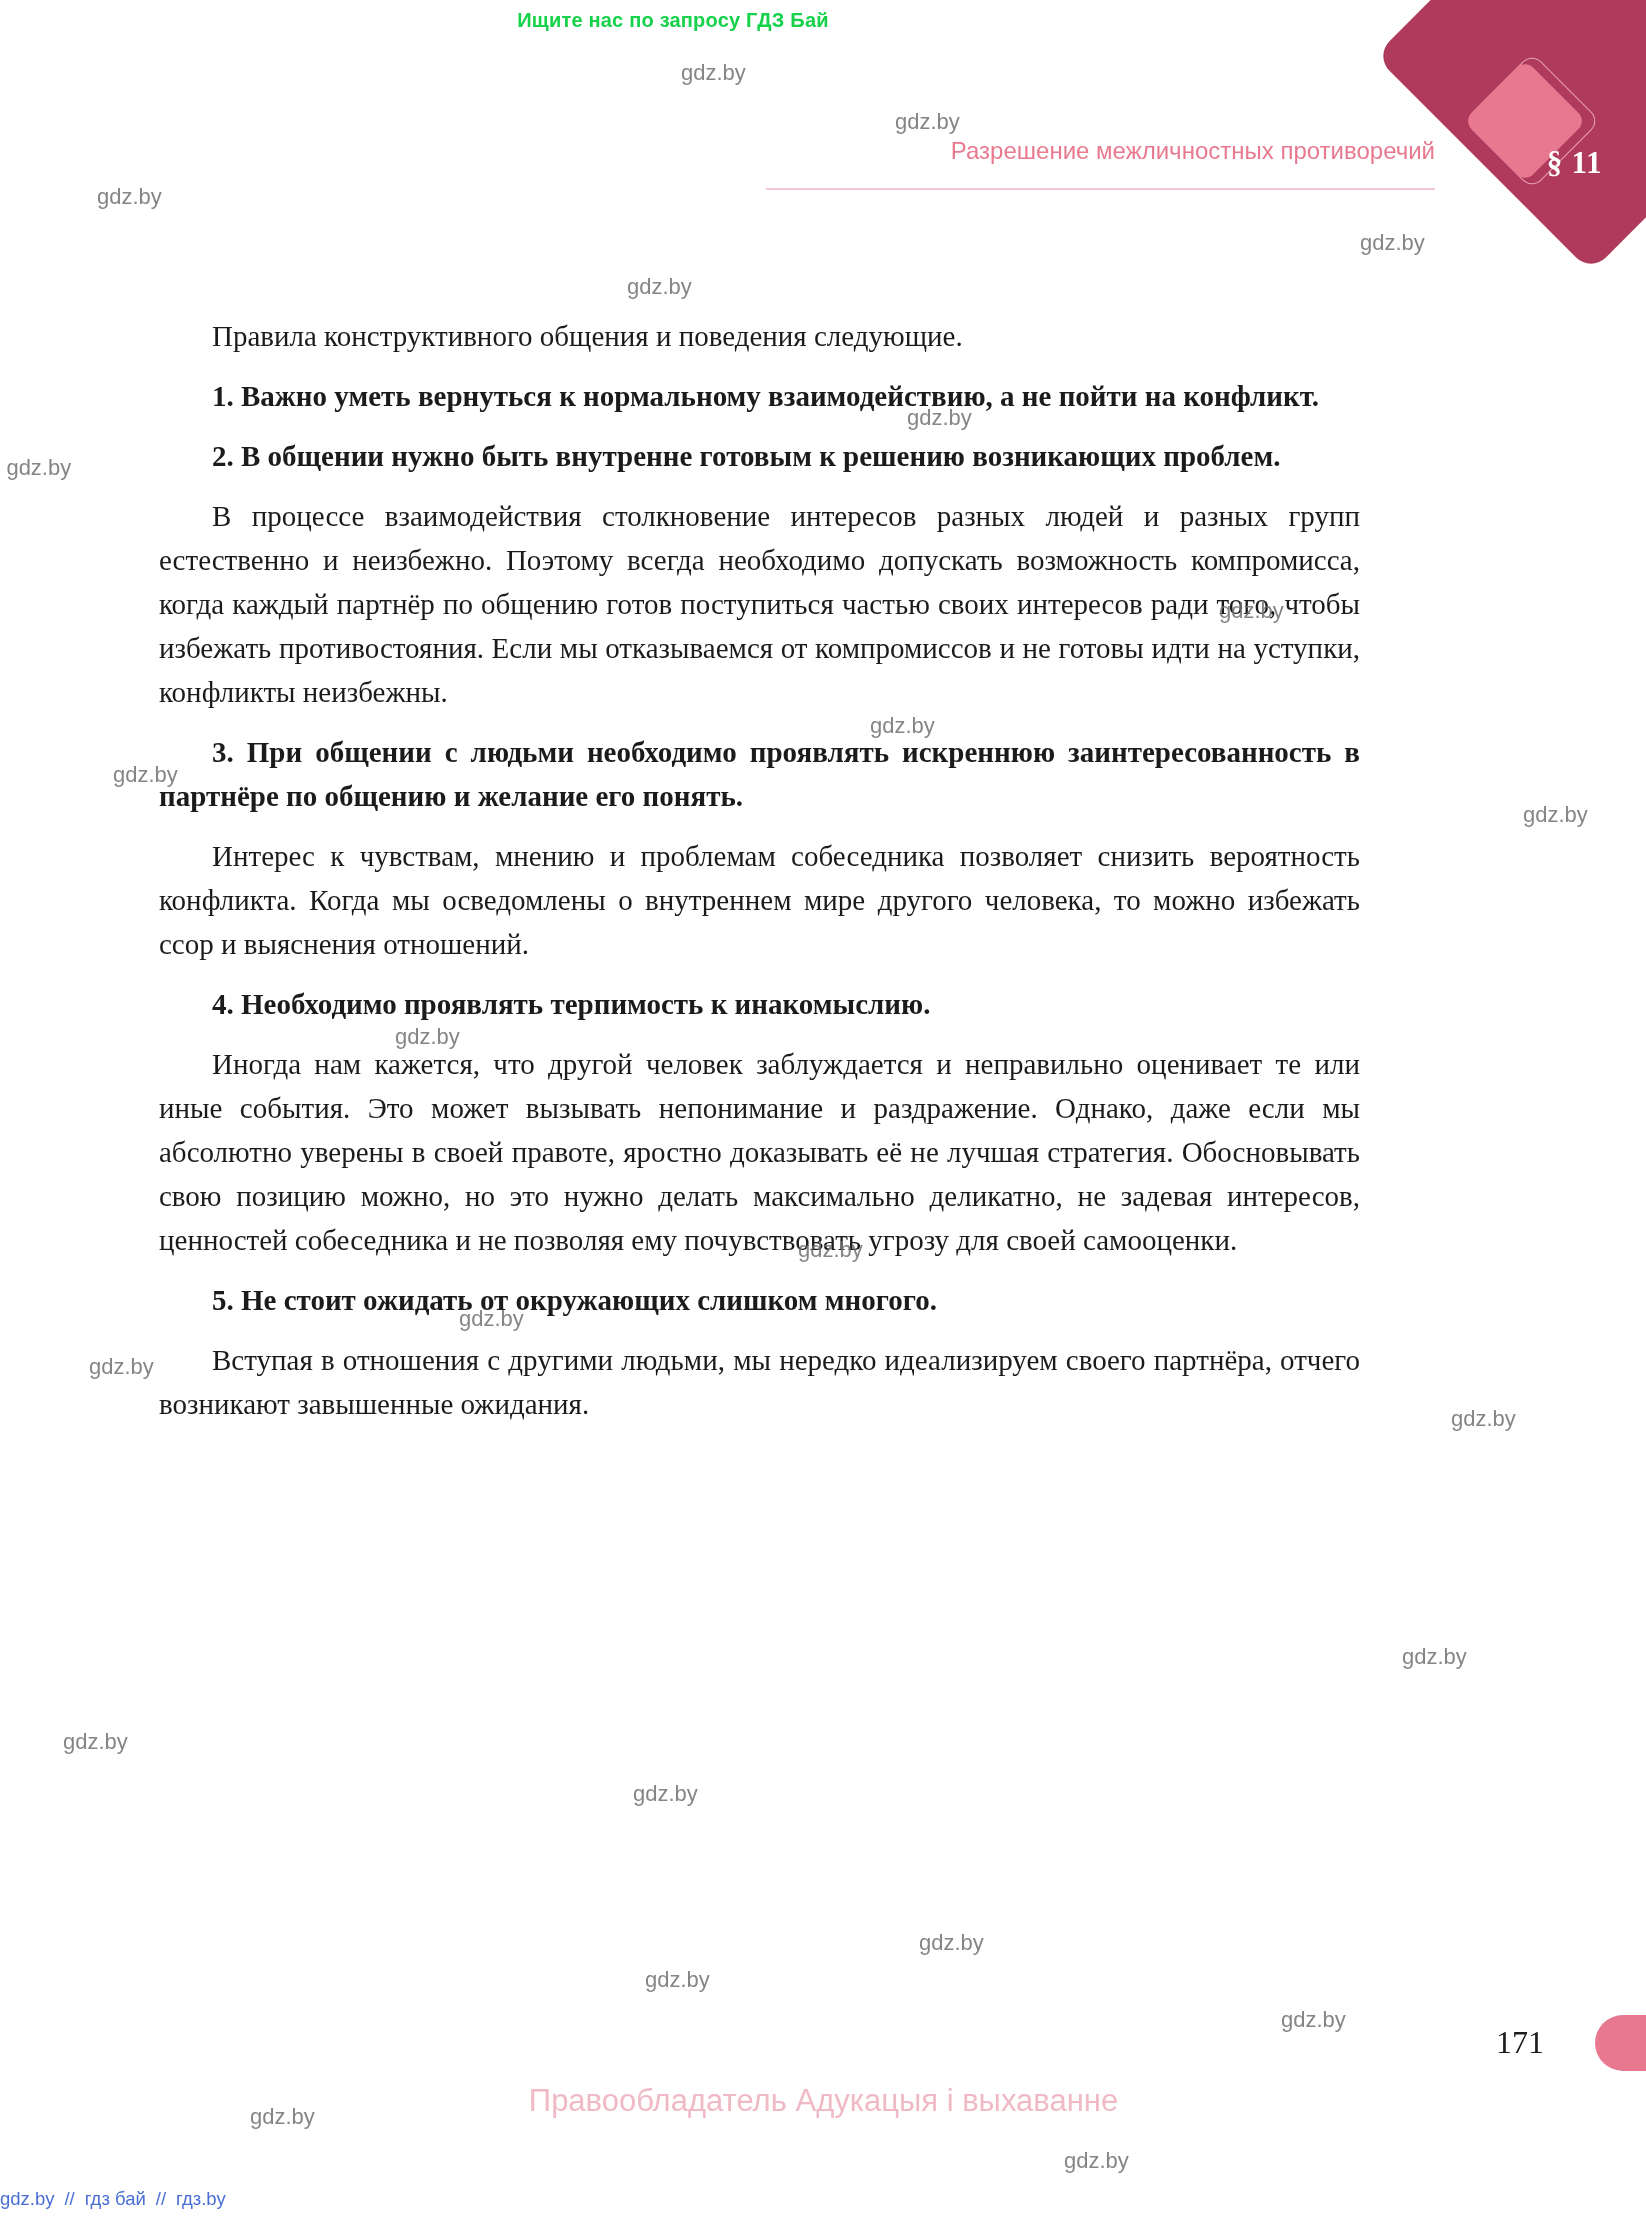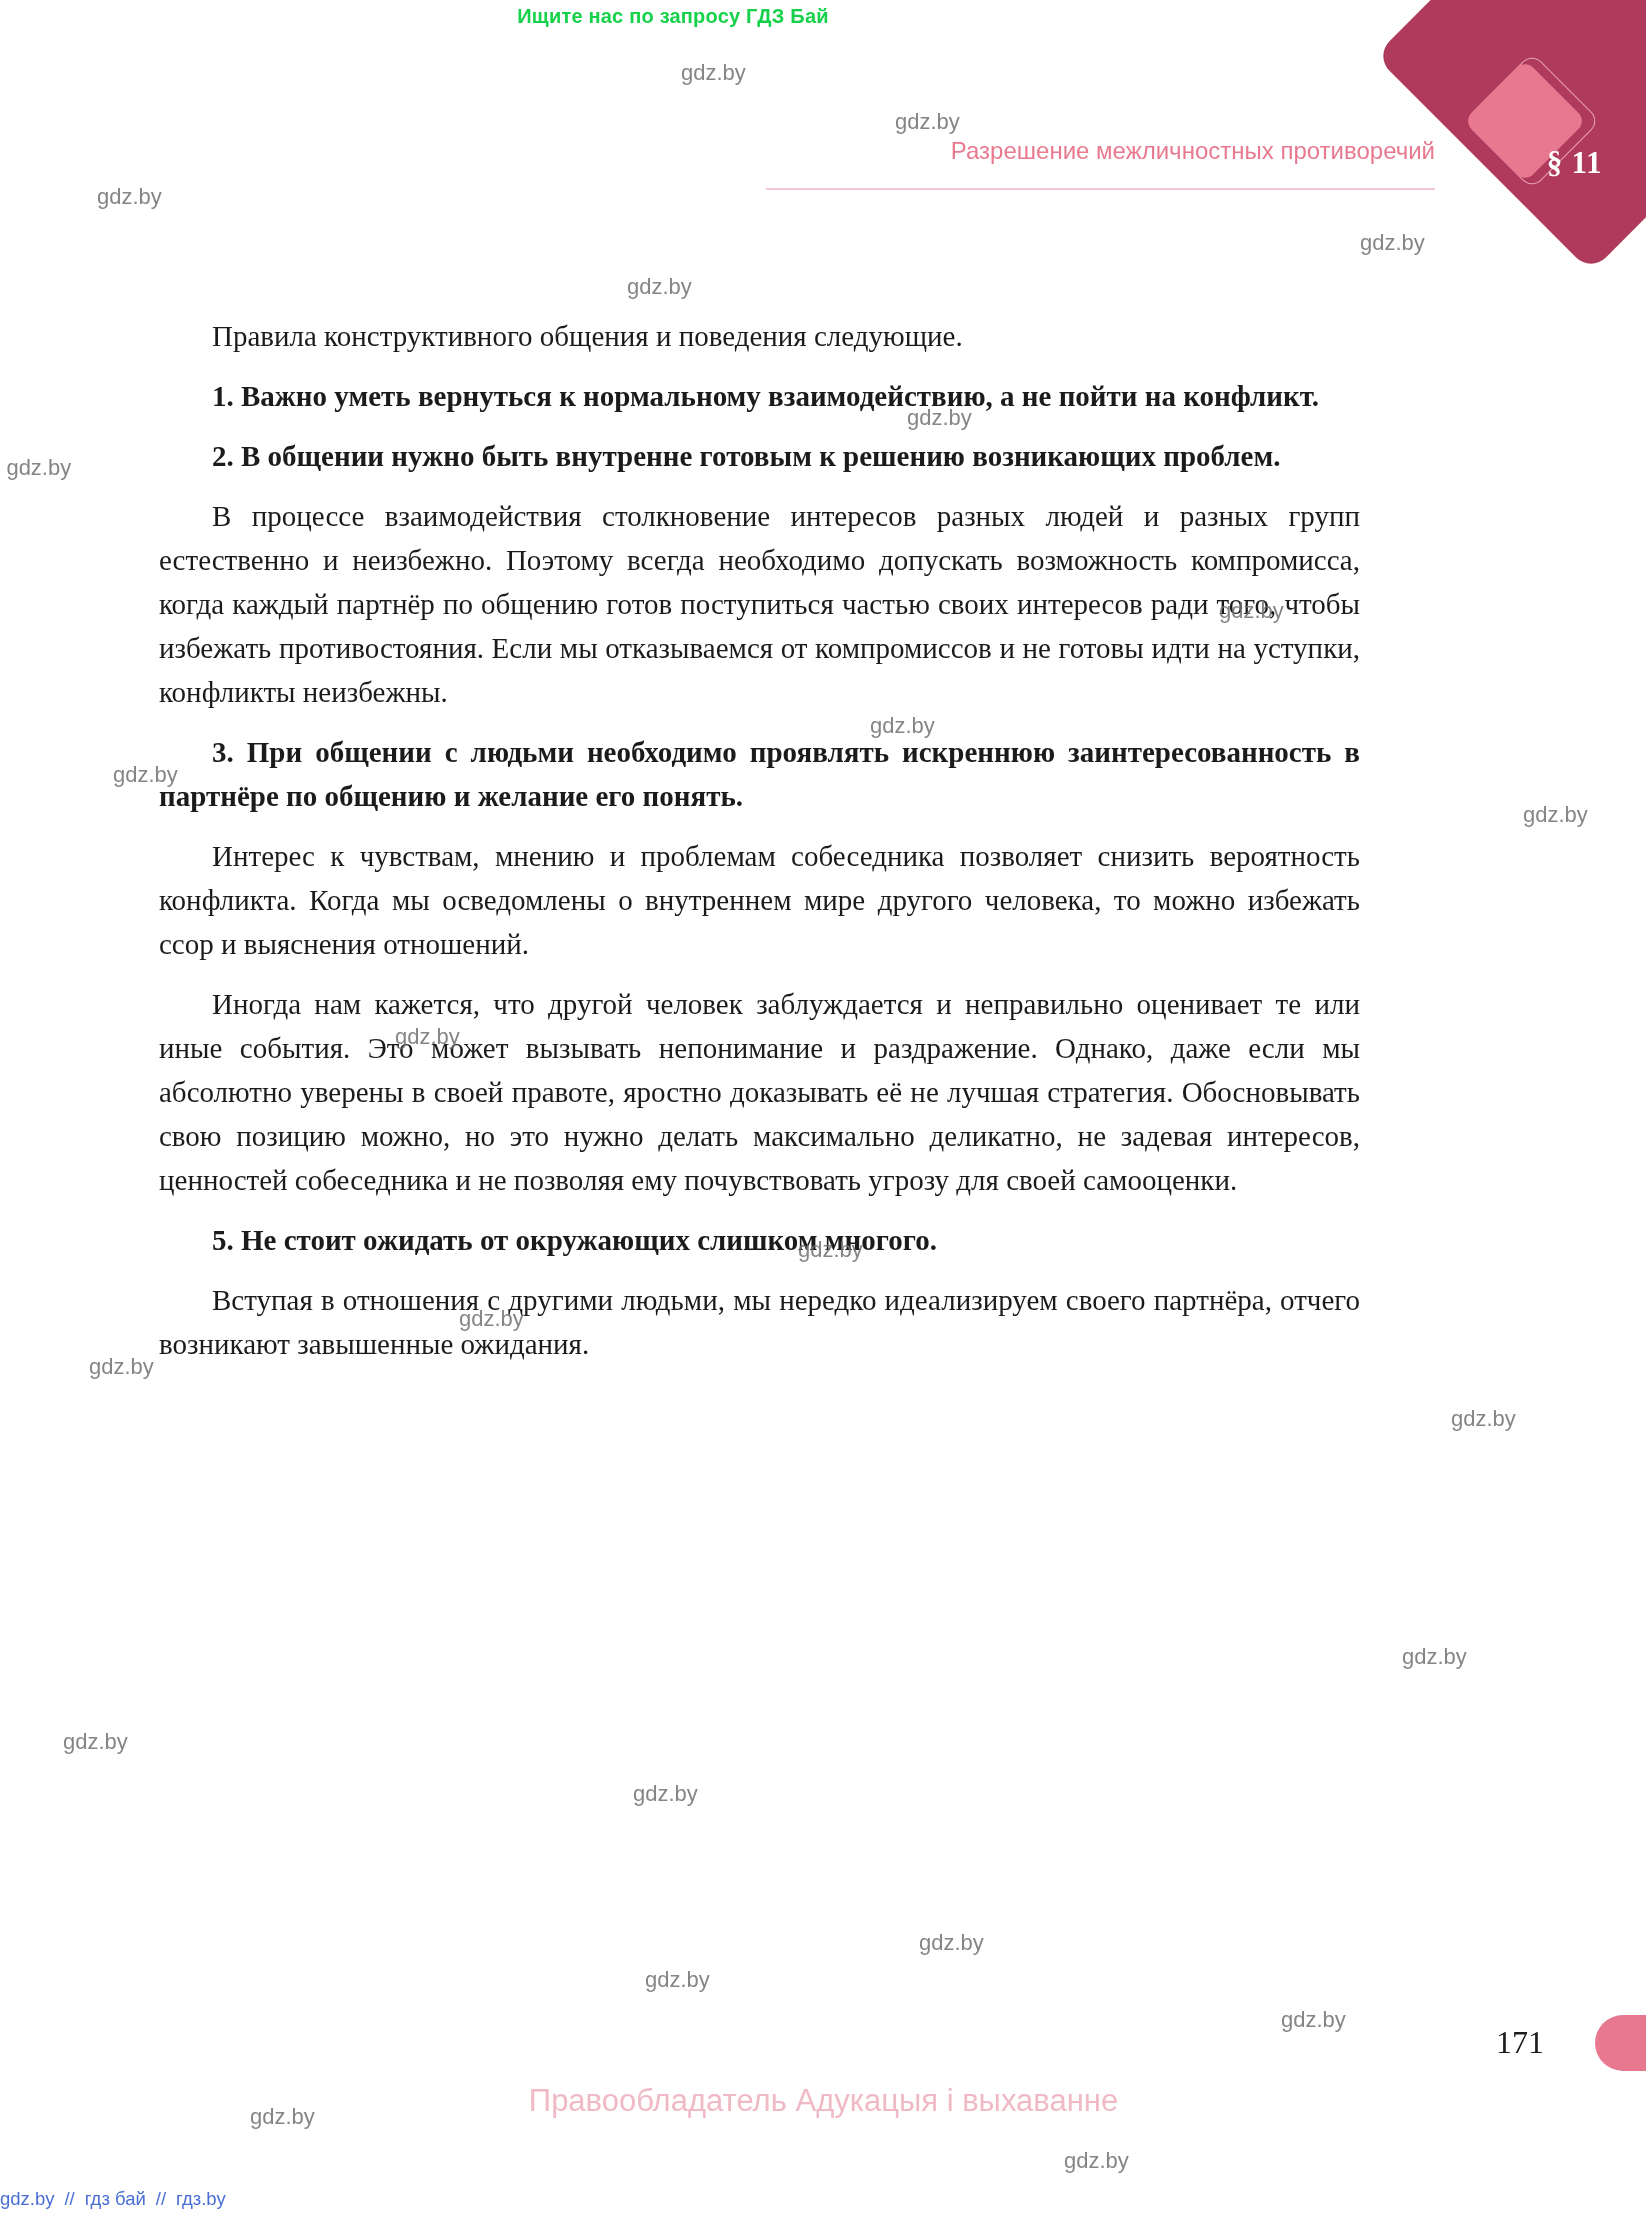--- a/index.html
+++ b/index.html
@@ -17,21 +17,21 @@
 
   
   .top-banner {
     position: absolute;
     top: 0;
     left: 0;
     width: 1346px;
     height: 32px;
     background: #ffffff;
     display: flex;
-    align-items: center;
+    align-items: flex-end;
     justify-content: center;
   }
   .top-banner-text {
     color: #15d24a;
     font-family: "Liberation Sans", sans-serif;
     font-size: 20px;
     font-weight: bold;
     letter-spacing: 0.2px;
   }
 
@@ -201,20 +201,21 @@
 
 <div class="running-head">Разрешение межличностных противоречий</div>
 
 <div class="page-body">
   <p>Правила конструктивного общения и поведения следующие.</p>
   <p class="rule">1. Важно уметь вернуться к нормальному взаимодействию, а не пойти на конфликт.</p>
   <p class="rule">2. В общении нужно быть внутренне готовым к решению возникающих проблем.</p>
   <p>В процессе взаимодействия столкновение интересов разных людей и разных групп естественно и неизбежно. Поэтому всегда необходимо допускать возможность компромисса, когда каждый партнёр по общению готов поступиться частью своих интересов ради того, чтобы избежать противостояния. Если мы отказываемся от компромиссов и не готовы идти на уступки, конфликты неизбежны.</p>
   <p class="rule">3. При общении с людьми необходимо проявлять искреннюю заинтересованность в партнёре по общению и желание его понять.</p>
   <p>Интерес к чувствам, мнению и проблемам собеседника позволяет снизить вероятность конфликта. Когда мы осведомлены о внутреннем мире другого человека, то можно избежать ссор и выяснения отношений.</p>
+  <p class="rule">4. Необходимо проявлять терпимость к инакомыслию.</p>
   <p>Иногда нам кажется, что другой человек заблуждается и неправильно оценивает те или иные события. Это может вызывать непонимание и раздражение. Однако, даже если мы абсолютно уверены в своей правоте, яростно доказывать её не лучшая стратегия. Обосновывать свою позицию можно, но это нужно делать максимально деликатно, не задевая интересов, ценностей собеседника и не позволяя ему почувствовать угрозу для своей самооценки.</p>
   <p class="rule">5. Не стоит ожидать от окружающих слишком многого.</p>
   <p>Вступая в отношения с другими людьми, мы нередко идеализируем своего партнёра, отчего возникают завышенные ожидания.</p>
 </div>
 
 <div class="page-tab"></div>
 <div class="page-number">171</div>
 
 <div class="copyright">Правообладатель Адукацыя і выхаванне</div>
 

